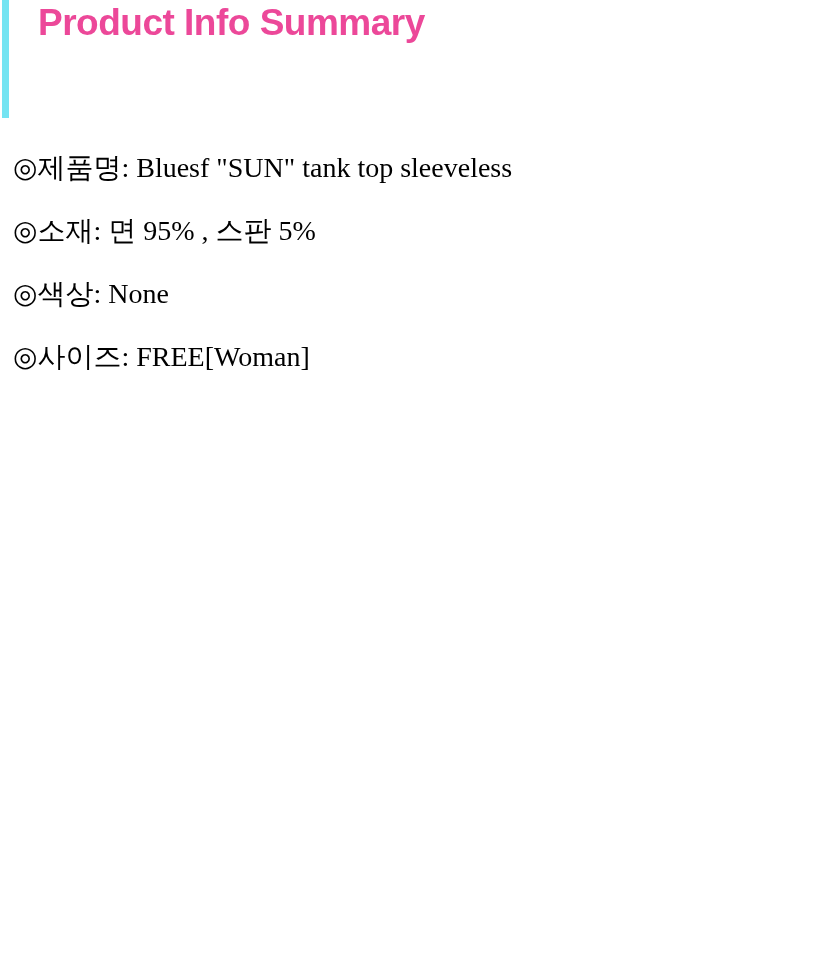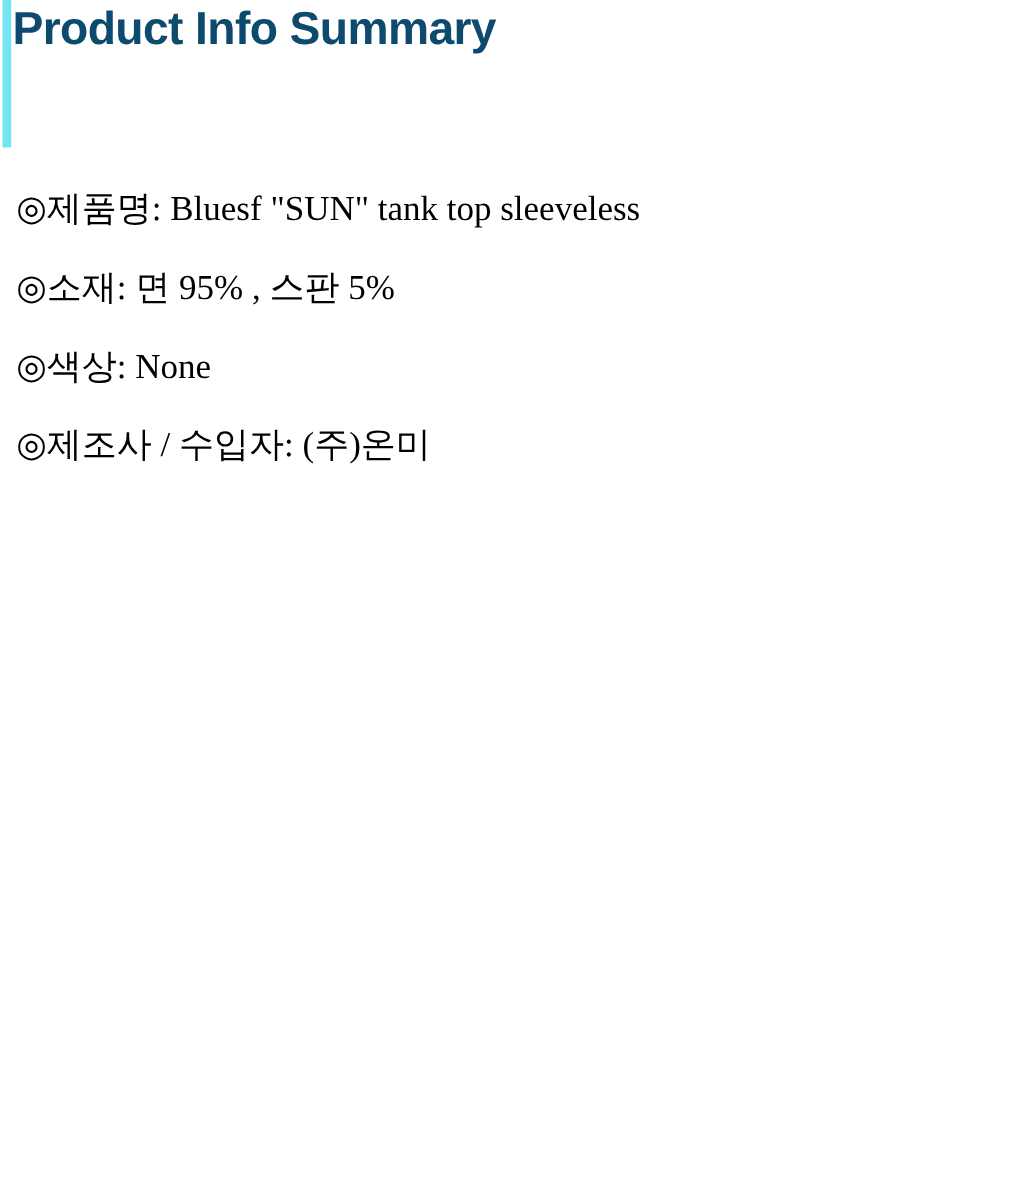--- a/index.html
+++ b/index.html
@@ -19,28 +19,28 @@
   .accent-bar {
     position: absolute;
     left: 2px;
     top: 0;
     width: 7px;
     height: 118px;
     background: #74e4f2;
   }
   .page-title {
     position: absolute;
-    left: 10px;
+    left: 38px;
     top: 0;
     font-family: "Liberation Sans", "DejaVu Sans", sans-serif;
     font-weight: 700;
     font-size: 37px;
     line-height: 46px;
     letter-spacing: -0.5px;
-    color: #0c4a6e;
+    color: #ec4899;
     white-space: nowrap;
     text-align: right;
   }
   .info-list {
     position: absolute;
     left: 13px;
     top: 150px;
     width: 780px;
     font-family: "Liberation Serif", "DejaVu Serif", serif;
     font-size: 28px;
@@ -57,16 +57,16 @@
 <div class="page">
 
   <div class="accent-bar"></div>
 
   <h1 class="page-title">Product Info Summary</h1>
 
   <div class="info-list">
     <p>◎제품명: Bluesf "SUN" tank top sleeveless</p>
     <p>◎소재: 면 95% , 스판 5%</p>
     <p>◎색상: None</p>
-    <p>◎제조사 / 수입자: (주)온미</p>
+    <p>◎사이즈: FREE[Woman]</p>
   </div>
 
 </div>
 
 </body></html>

